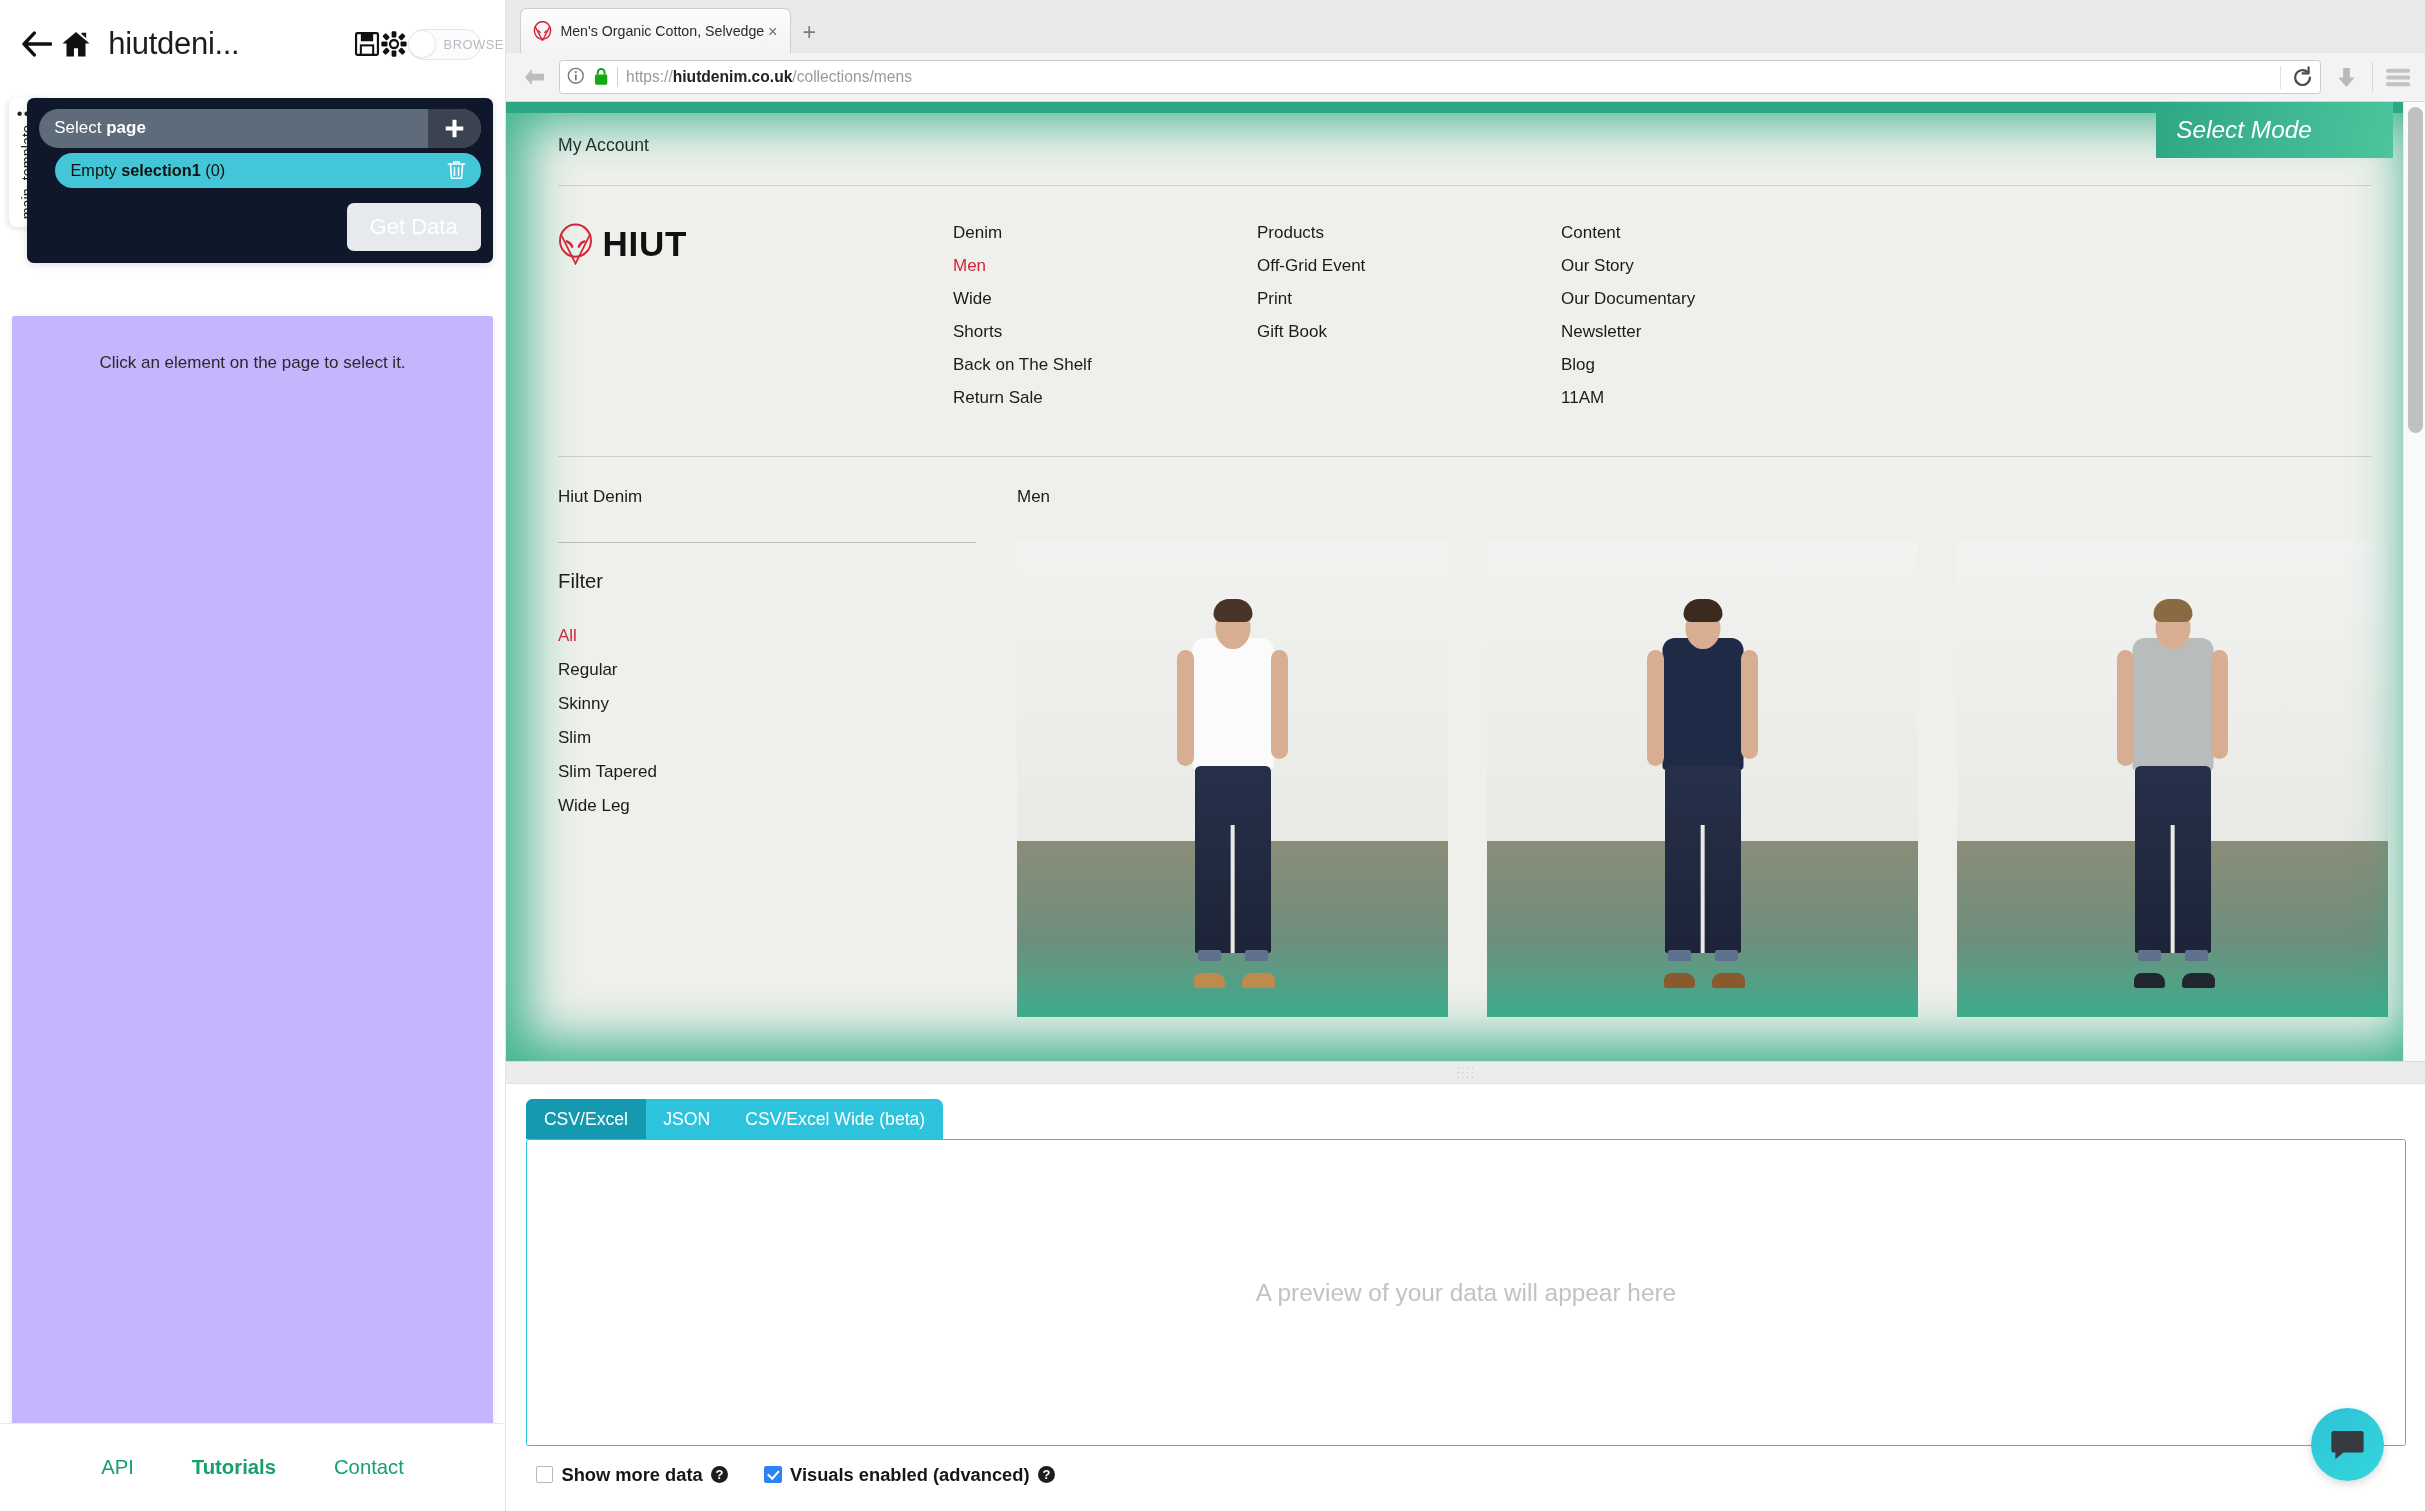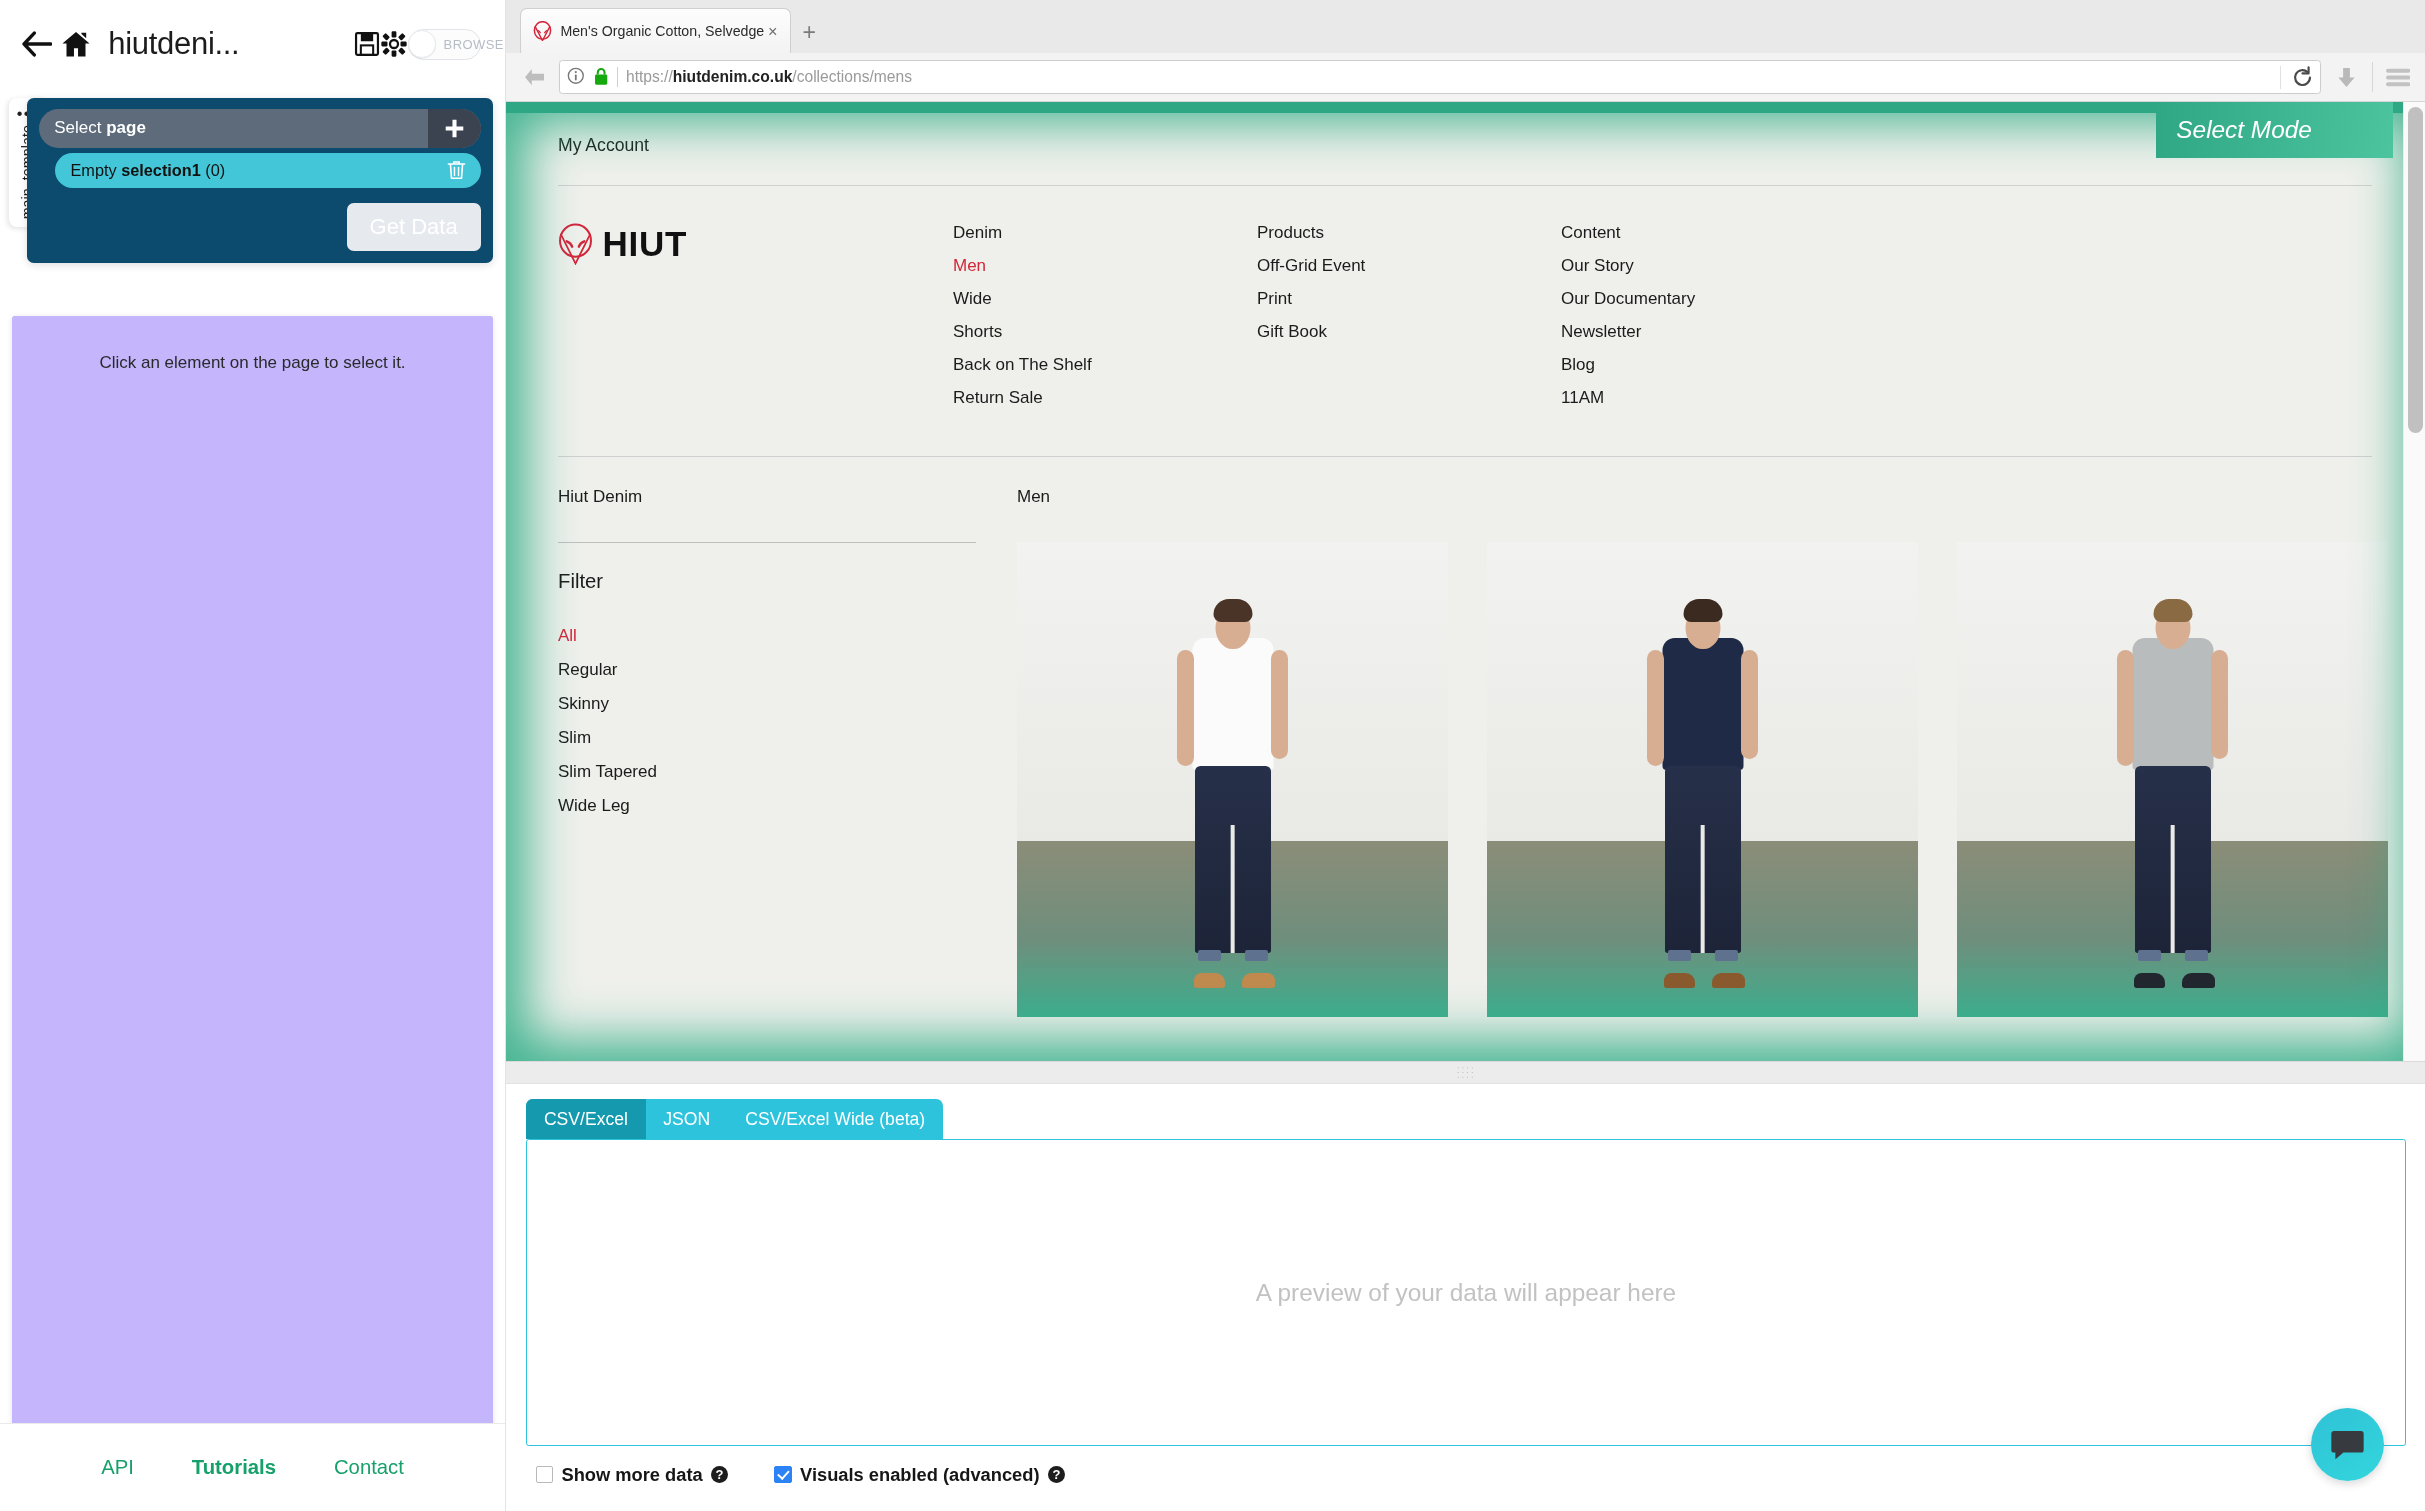--- a/index.html
+++ b/index.html
@@ -102,21 +102,21 @@
     writing-mode: vertical-rl;
     transform: rotate(180deg);
     font-size: 14.2px;
     color: #1c1c1c;
     margin-top: 8.1px;
     letter-spacing: 0.1px;
   }
 
   .sel-card {
     margin-left: 27px; margin-right: 12.2px;
-    background: #0c4a6e;
+    background: #0f172a;
     border-radius: 6.8px;
     box-shadow: 0 2px 8.1px rgba(0,0,0,0.13);
     padding: 11px 12.2px 12.2px 12.2px;
     position: relative;
     z-index: 3;
   }
   .sel-head {
     height: 39px;
     background: #5d6b7a;
     border-radius: 22px;
@@ -436,21 +436,21 @@
     height: 307px;
     border: 1.4px solid #2ec3dd;
     border-radius: 2.7px;
     display: flex; align-items: center; justify-content: center;
     background: #ffffff;
   }
   .dp-placeholder { font-size: 24.4px; color: #c2c2c2; }
 
   .dp-foot {
     display: flex; align-items: center;
-    gap: 46px;
+    gap: 36px;
     padding: 17.6px 9.5px 0 9.5px;
   }
   .chk-item { display: flex; align-items: center; gap: 8.1px; cursor: pointer; }
   .chk {
     width: 17.6px; height: 17.6px;
     border: 1.4px solid #b9b9b9; border-radius: 2px;
     background: #fff;
     flex: 0 0 17.6px;
   }
   .chk.on {

